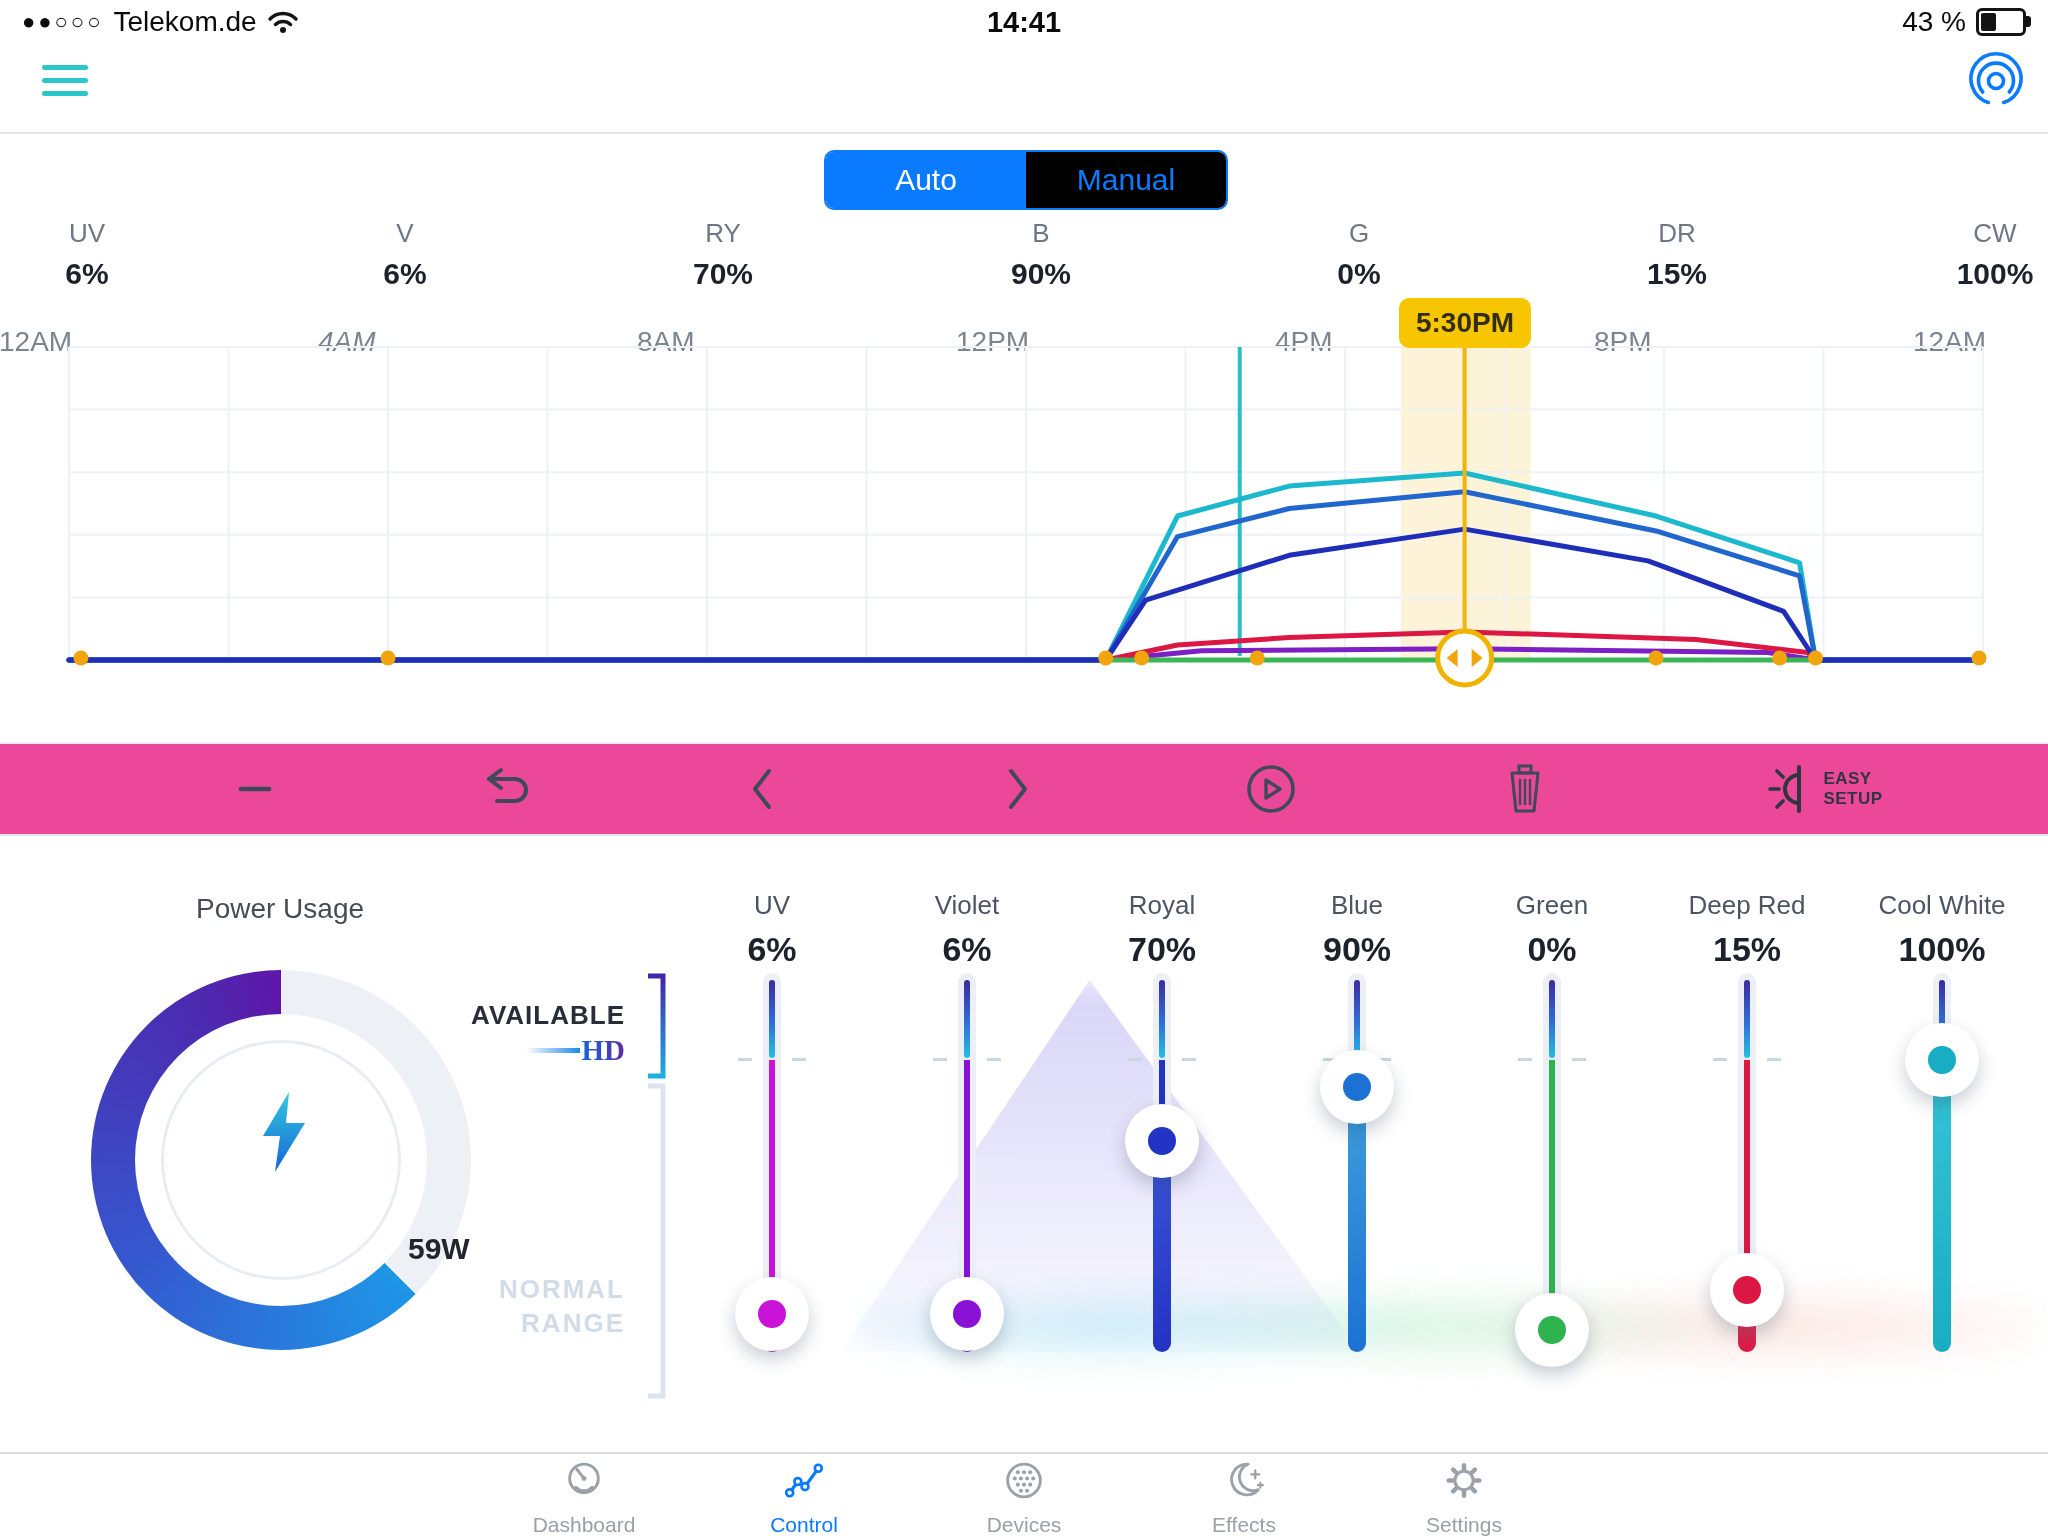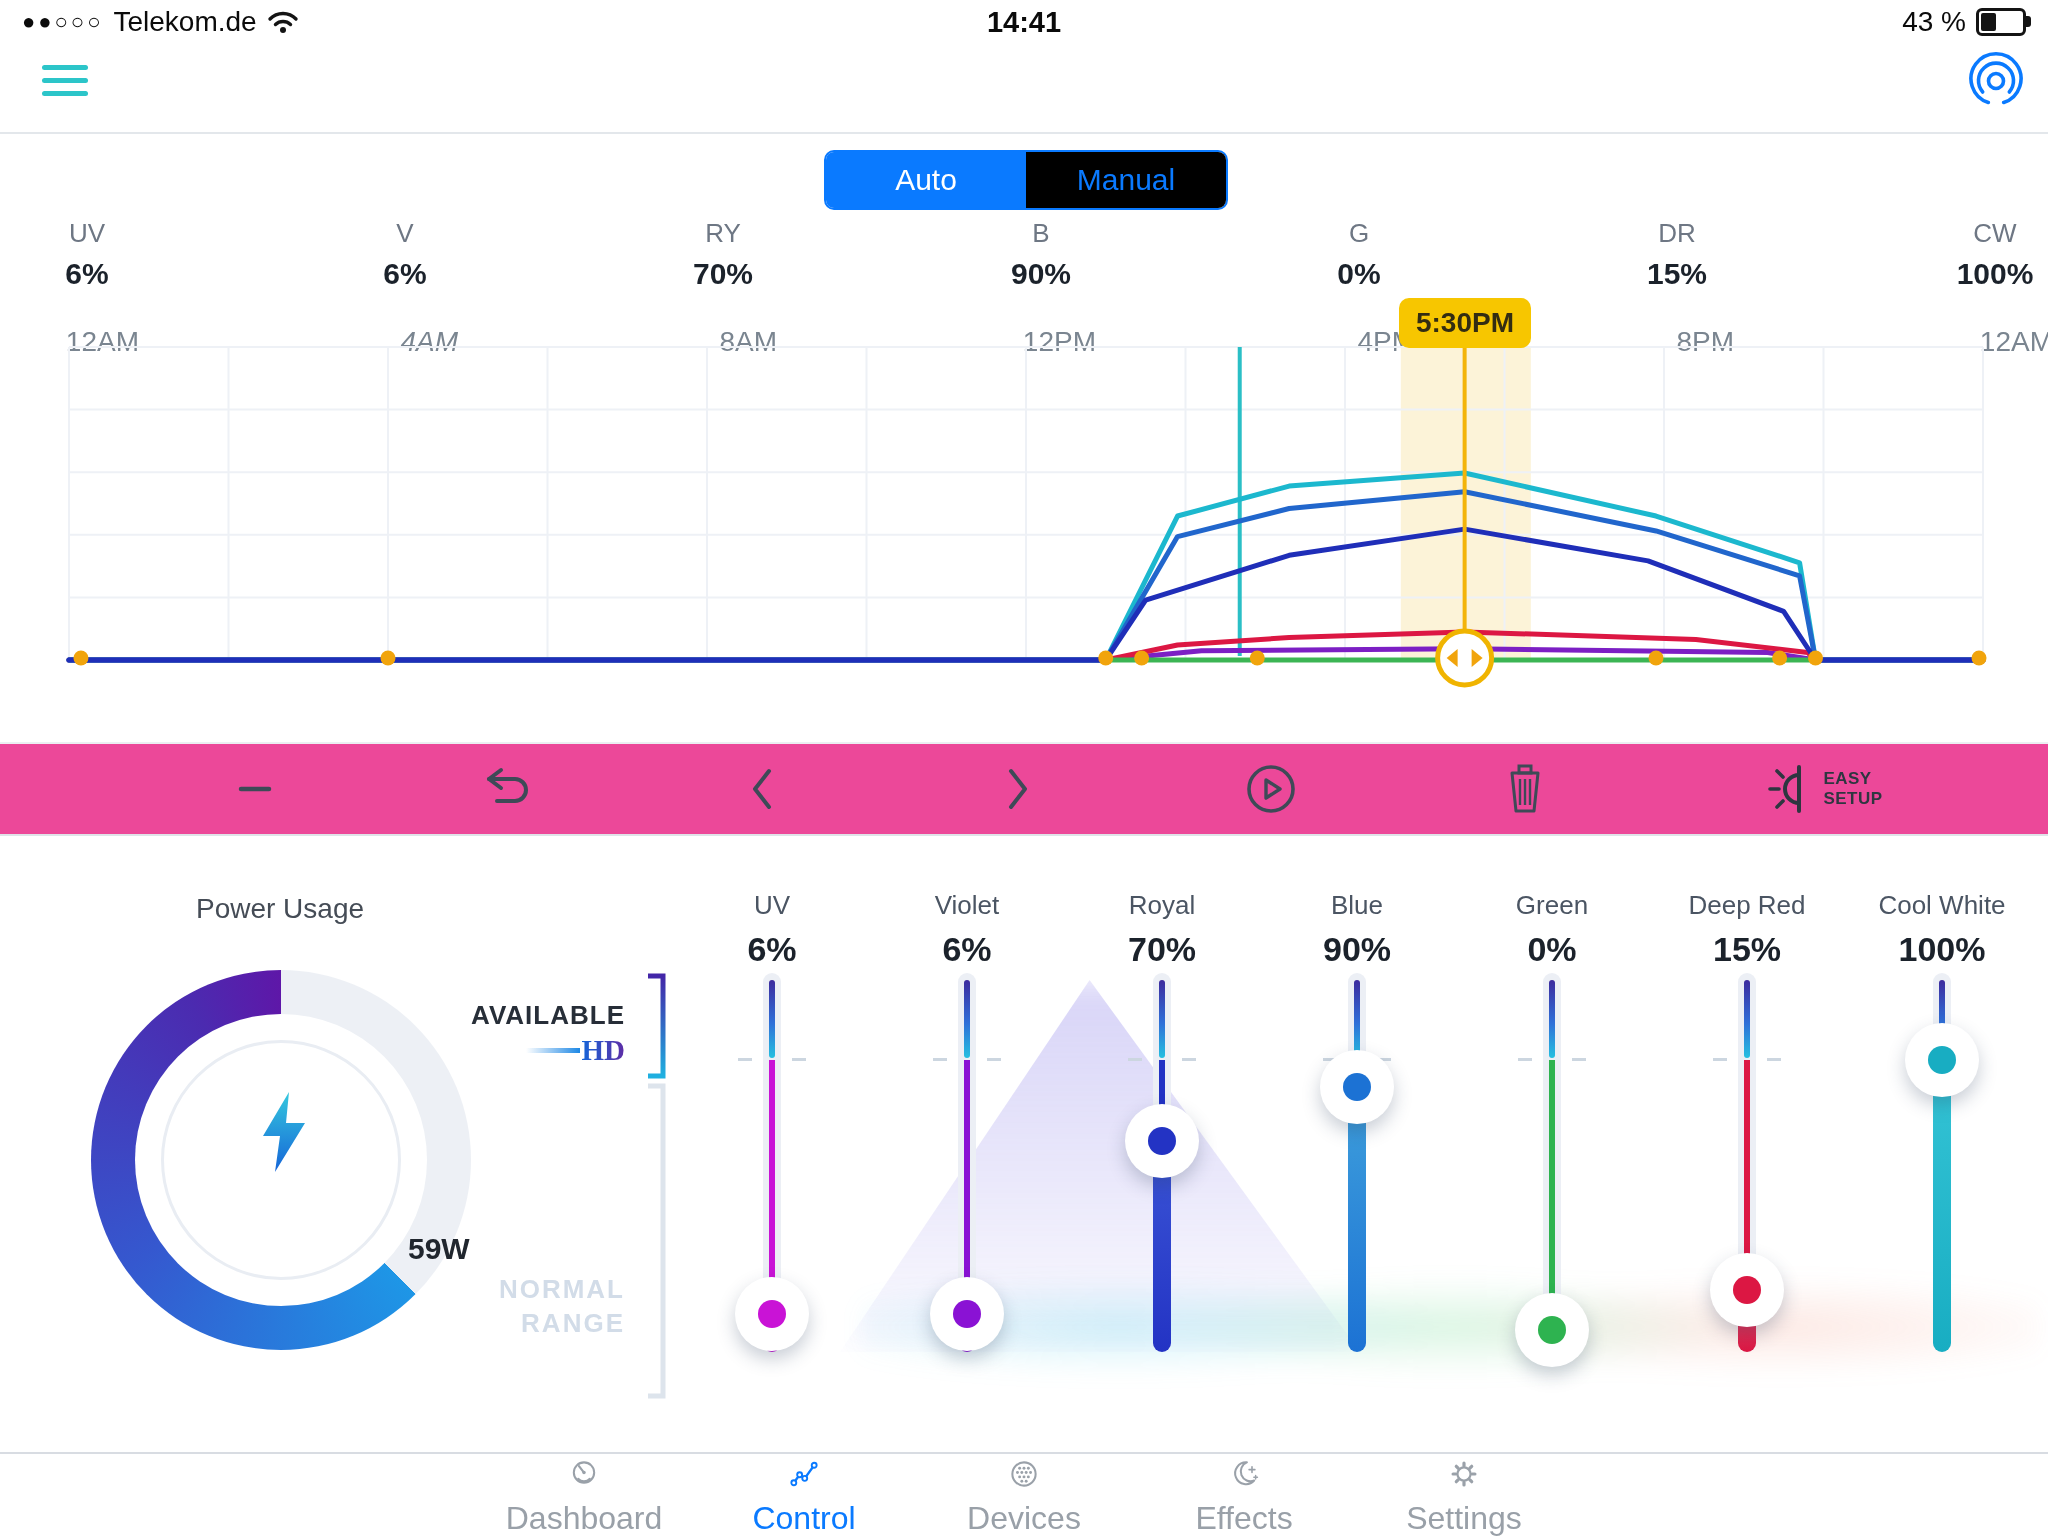--- a/index.html
+++ b/index.html
@@ -23,21 +23,21 @@
   
   .seg{position:absolute;left:824px;top:150px;width:400px;height:56px;border:2px solid #0a7aff;border-radius:10px;
        display:flex;overflow:hidden;background:#fff;}
   .seg-opt{flex:1;border:none;background:#000000;color:#0a7aff;font-size:30px;font-family:inherit;cursor:pointer;}
   .seg-opt.selected{background:#0a7aff;color:#fff;}
   
   .sum-col{position:absolute;top:218px;width:160px;text-align:center;}
   .sum-code{font-size:26px;color:#6e7784;}
   .sum-val{font-size:30px;font-weight:700;color:#1b222b;margin-top:8px;}
   
-  .tick{position:absolute;top:326px;width:140px;text-align:right;font-size:28px;color:#7a8590;}
+  .tick{position:absolute;top:326px;width:140px;text-align:left;font-size:28px;color:#7a8590;}
   .time-badge{position:absolute;left:1399px;top:298px;width:132px;height:50px;background:#f7c600;border-radius:10px;
       z-index:3;display:flex;align-items:center;justify-content:center;font-size:28px;font-weight:700;color:#332d12;cursor:pointer;}
   .chart-svg{position:absolute;left:0;top:0;z-index:1;pointer-events:none;}
   
   .toolbar{position:absolute;left:0;top:742px;width:2048px;height:90px;background:#ec4899;z-index:2;
            border-top:2px solid #eceff2;border-bottom:2px solid #dfe3e8;}
   .tool-btn{position:absolute;top:4px;width:84px;height:82px;background:none;border:none;cursor:pointer;
             display:flex;align-items:center;justify-content:center;}
   .easy-btn{position:absolute;left:1706px;top:4px;width:230px;height:82px;background:none;border:none;cursor:pointer;
             display:flex;align-items:center;justify-content:center;gap:8px;}
@@ -80,21 +80,21 @@
   .s-dash-l{left:-34px;} .s-dash-r{left:20px;}
   .s-line{position:absolute;left:-3px;top:182px;width:6px;}
   .s-bar{position:absolute;left:-9px;width:18px;border-radius:10px;}
   .s-thumb{position:absolute;left:-37px;width:74px;height:74px;background:#fff;border-radius:50%;
            box-shadow:0 8px 18px rgba(40,60,90,.25);cursor:pointer;}
   .s-dot{position:absolute;left:23px;top:23px;width:28px;height:28px;border-radius:50%;}
   
   .tabbar{position:absolute;left:0;top:1452px;width:2048px;height:84px;background:#fff;border-top:2px solid #d8dce2;
           display:flex;justify-content:center;gap:120px;z-index:4;}
   .tab{width:100px;background:none;border:none;cursor:pointer;display:flex;flex-direction:column;align-items:center;padding-top:4px;}
-  .tab-label{font-size:32px;color:#99a0a8;margin-top:10px;}
+  .tab-label{font-size:21px;color:#99a0a8;margin-top:10px;}
   .tab.active .tab-label{color:#0a7aff;}
 </style>
 </head>
 <body>
 
 <div class="screen">
 
   <div class="status-bar">
     <div class="sb-left">
       <span class="sb-dots">●●○○○</span>

